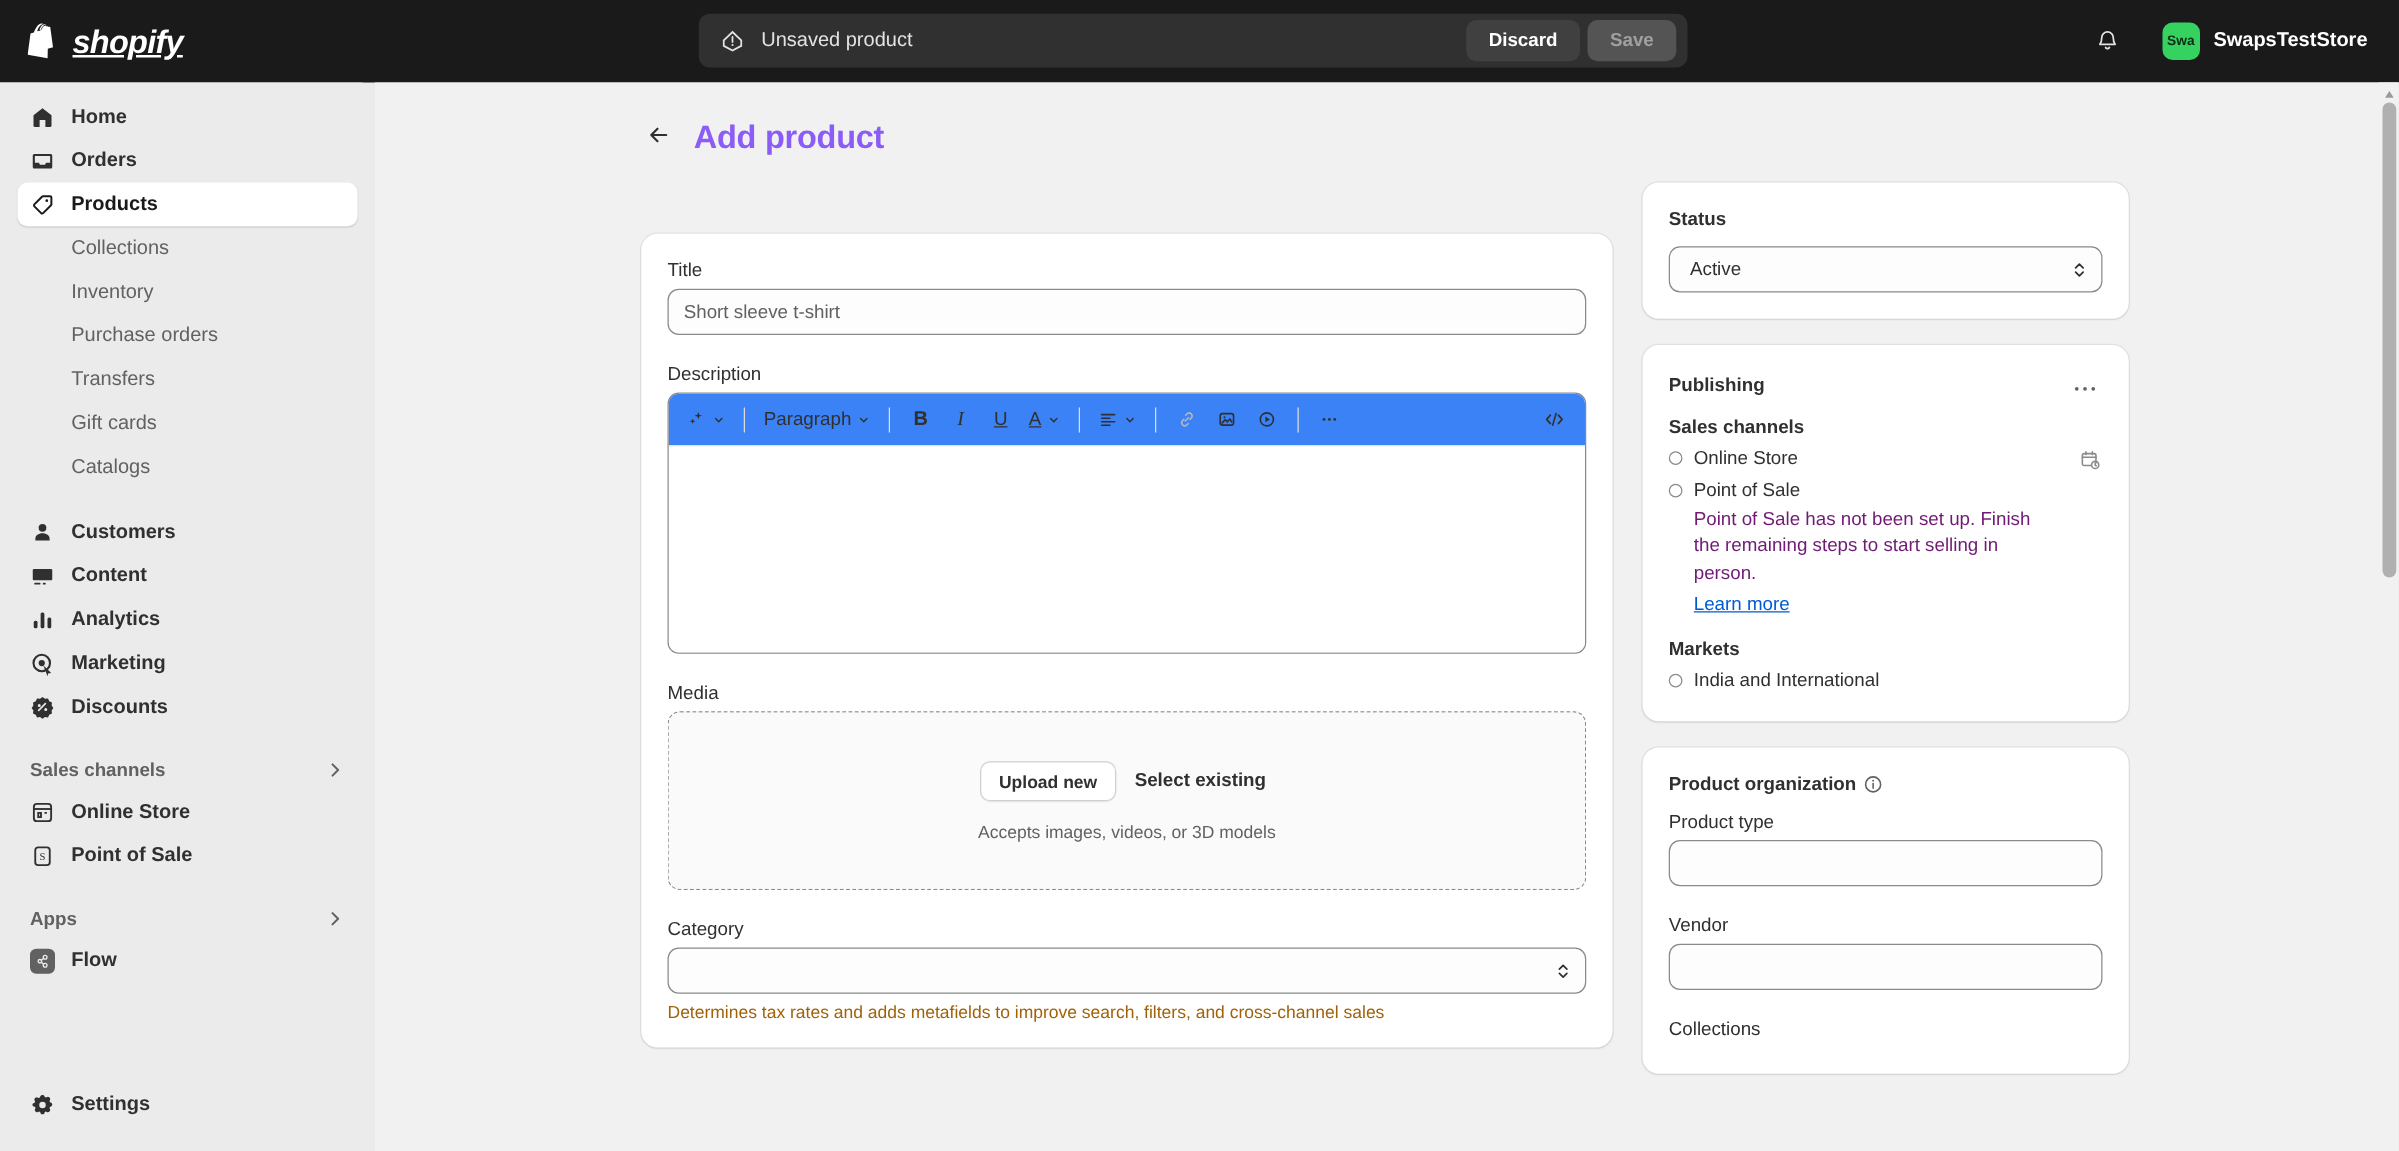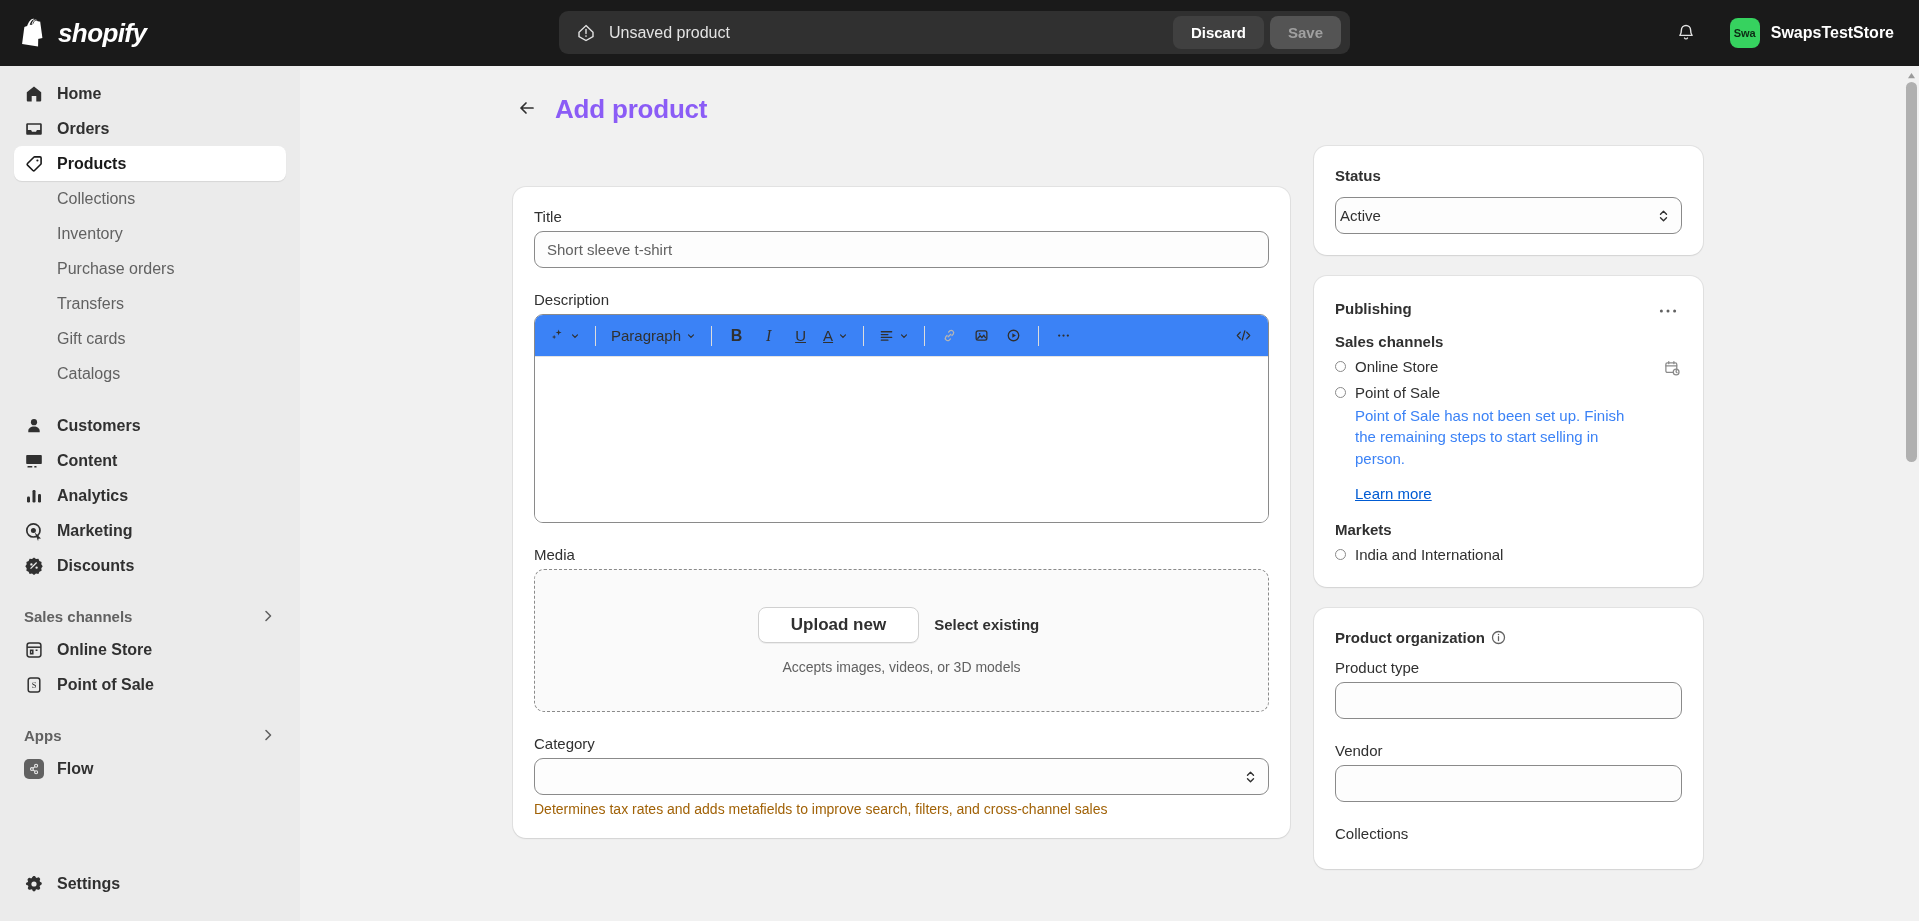--- a/index.html
+++ b/index.html
@@ -18,21 +18,21 @@
     background: #1a1a1a;
     display: flex; align-items: center;
   }
   .brand {
     display: flex; align-items: center; gap: 9px;
     margin-left: 22px;
   }
   .brand-mark { width: 27px; height: 30px; display: block; }
   .brand-word {
     color: #ffffff; font-size: 26px; font-weight: 700;
-    font-style: italic; letter-spacing: -0.6px;
+    font-style: italic; letter-spacing: -0.6px; text-decoration: underline;
   }
 
   .saveband {
     position: absolute; left: 559px; top: 11px;
     width: 791px; height: 43px;
     background: #303030;
     border-radius: 9px;
     display: flex; align-items: center;
     padding: 0 9px 0 17px;
   }
@@ -192,36 +192,36 @@
     border: 1px dashed #8a8a8a; border-radius: 10px;
     background: #fafafa; height: 143px;
     display: flex; flex-direction: column;
     align-items: center; justify-content: center; gap: 16px;
   }
   .dz-actions { display: flex; align-items: center; gap: 9px; }
   .btn-upload {
     background: #ffffff; color: #303030;
     border: 1px solid #d0d0d0; border-radius: 8px;
     box-shadow: 0 1px 0 rgba(0,0,0,.05);
-    font-size: 17px; font-weight: 600; padding: 7px 32px;
+    font-size: 14px; font-weight: 600; padding: 7px 14px;
     cursor: pointer; font-family: inherit;
   }
   .btn-plain {
     background: transparent; border: none; color: #303030;
     font-size: 15px; font-weight: 600; padding: 7px 6px;
     cursor: pointer; font-family: inherit;
   }
   .dz-hint { font-size: 14px; color: #616161; }
 
   
   .select-wrap { position: relative; }
   .select-box {
     width: 100%; height: 37px;
     border: 1px solid #8a8a8a; border-radius: 9px;
-    background: #fdfdfd; padding: 0 34px 0 4px;
+    background: #fdfdfd; padding: 0 34px 0 16px;
     font-size: 15px; color: #303030;
     display: flex; align-items: center; cursor: pointer;
   }
   .select-caret {
     position: absolute; right: 11px; top: 50%;
     transform: translateY(-50%); width: 15px; height: 18px;
     pointer-events: none;
   }
   .help-text { font-size: 14px; color: #a16207; margin-top: 6px; }
 
@@ -245,22 +245,22 @@
     gap: 8px; padding: 3px 0;
   }
   .chan-left { display: flex; align-items: center; gap: 9px; }
   .radio {
     width: 11px; height: 11px; border-radius: 50%;
     border: 1.4px solid #8a8a8a; background: #fff; flex: none;
     cursor: pointer;
   }
   .chan-label { font-size: 15px; color: #303030; }
   .chan-note {
-    font-size: 15px; color: #3b82f6; line-height: 1.42;
-    margin: 1px 0 16px 20px; max-width: 278px;
+    font-size: 15px; color: #701a75; line-height: 1.42;
+    margin: 1px 0 6px 20px; max-width: 278px;
   }
   .learn-link {
     font-size: 15px; color: #005bd3; text-decoration: underline;
     margin-left: 20px; display: inline-block; cursor: pointer;
   }
   .sched-btn {
     border: none; background: transparent; cursor: pointer;
     padding: 1px; display: flex; align-items: center;
   }
   .mt18 { margin-top: 18px; }

